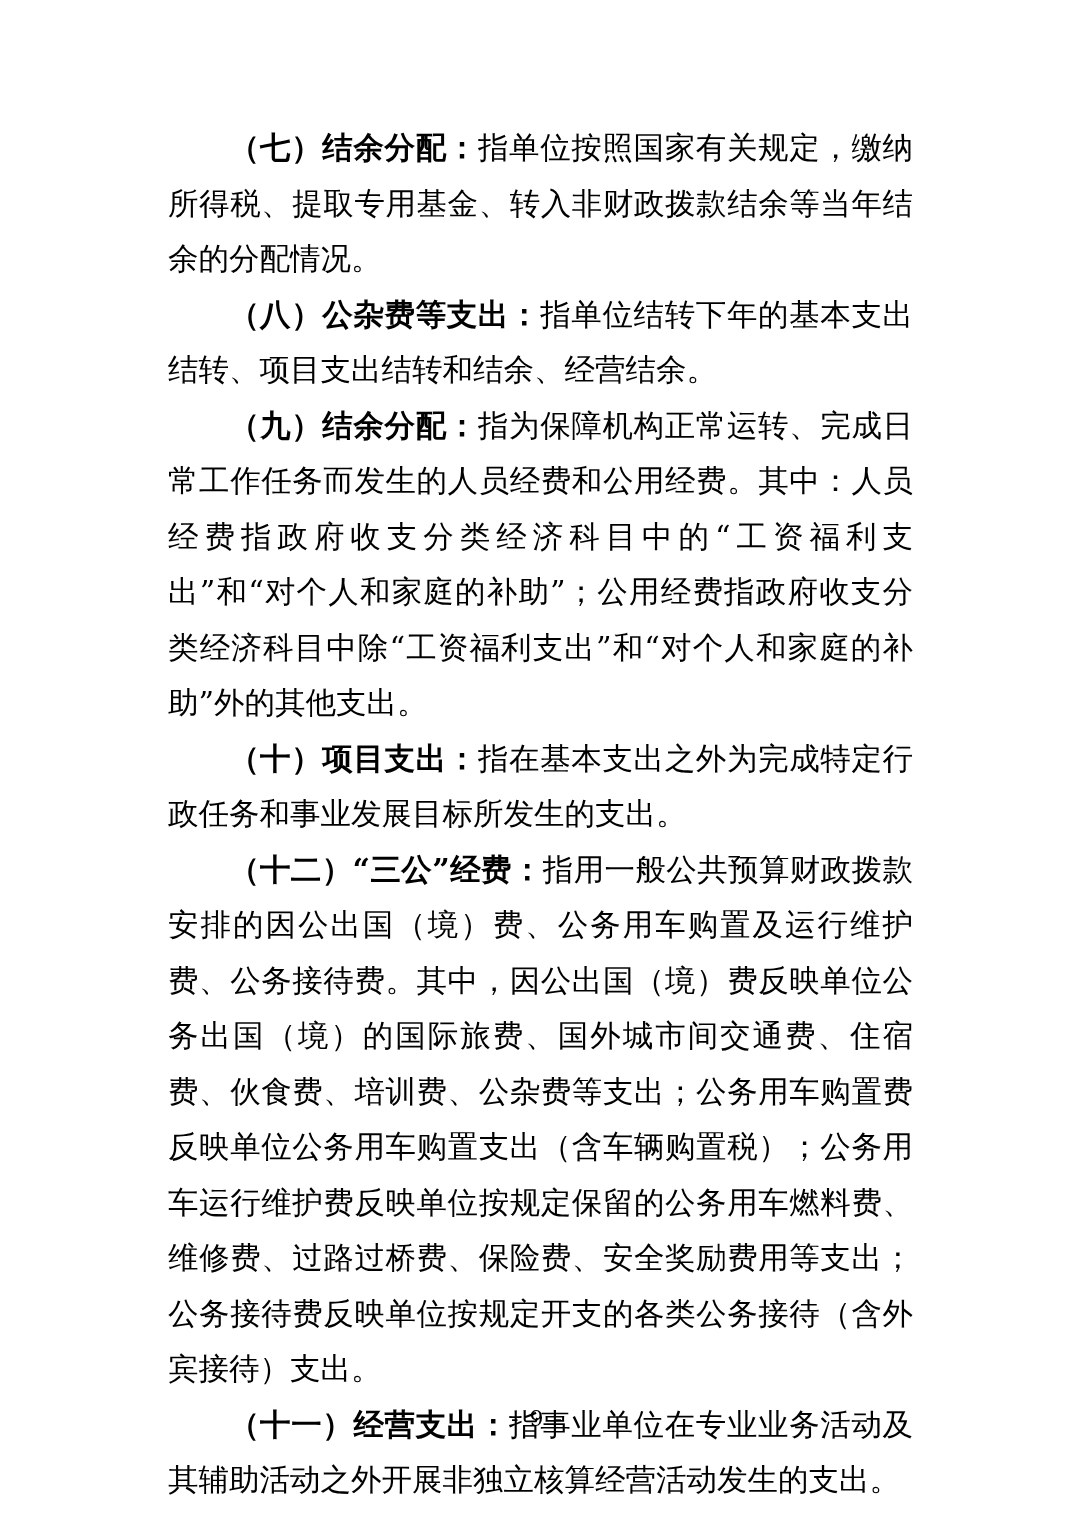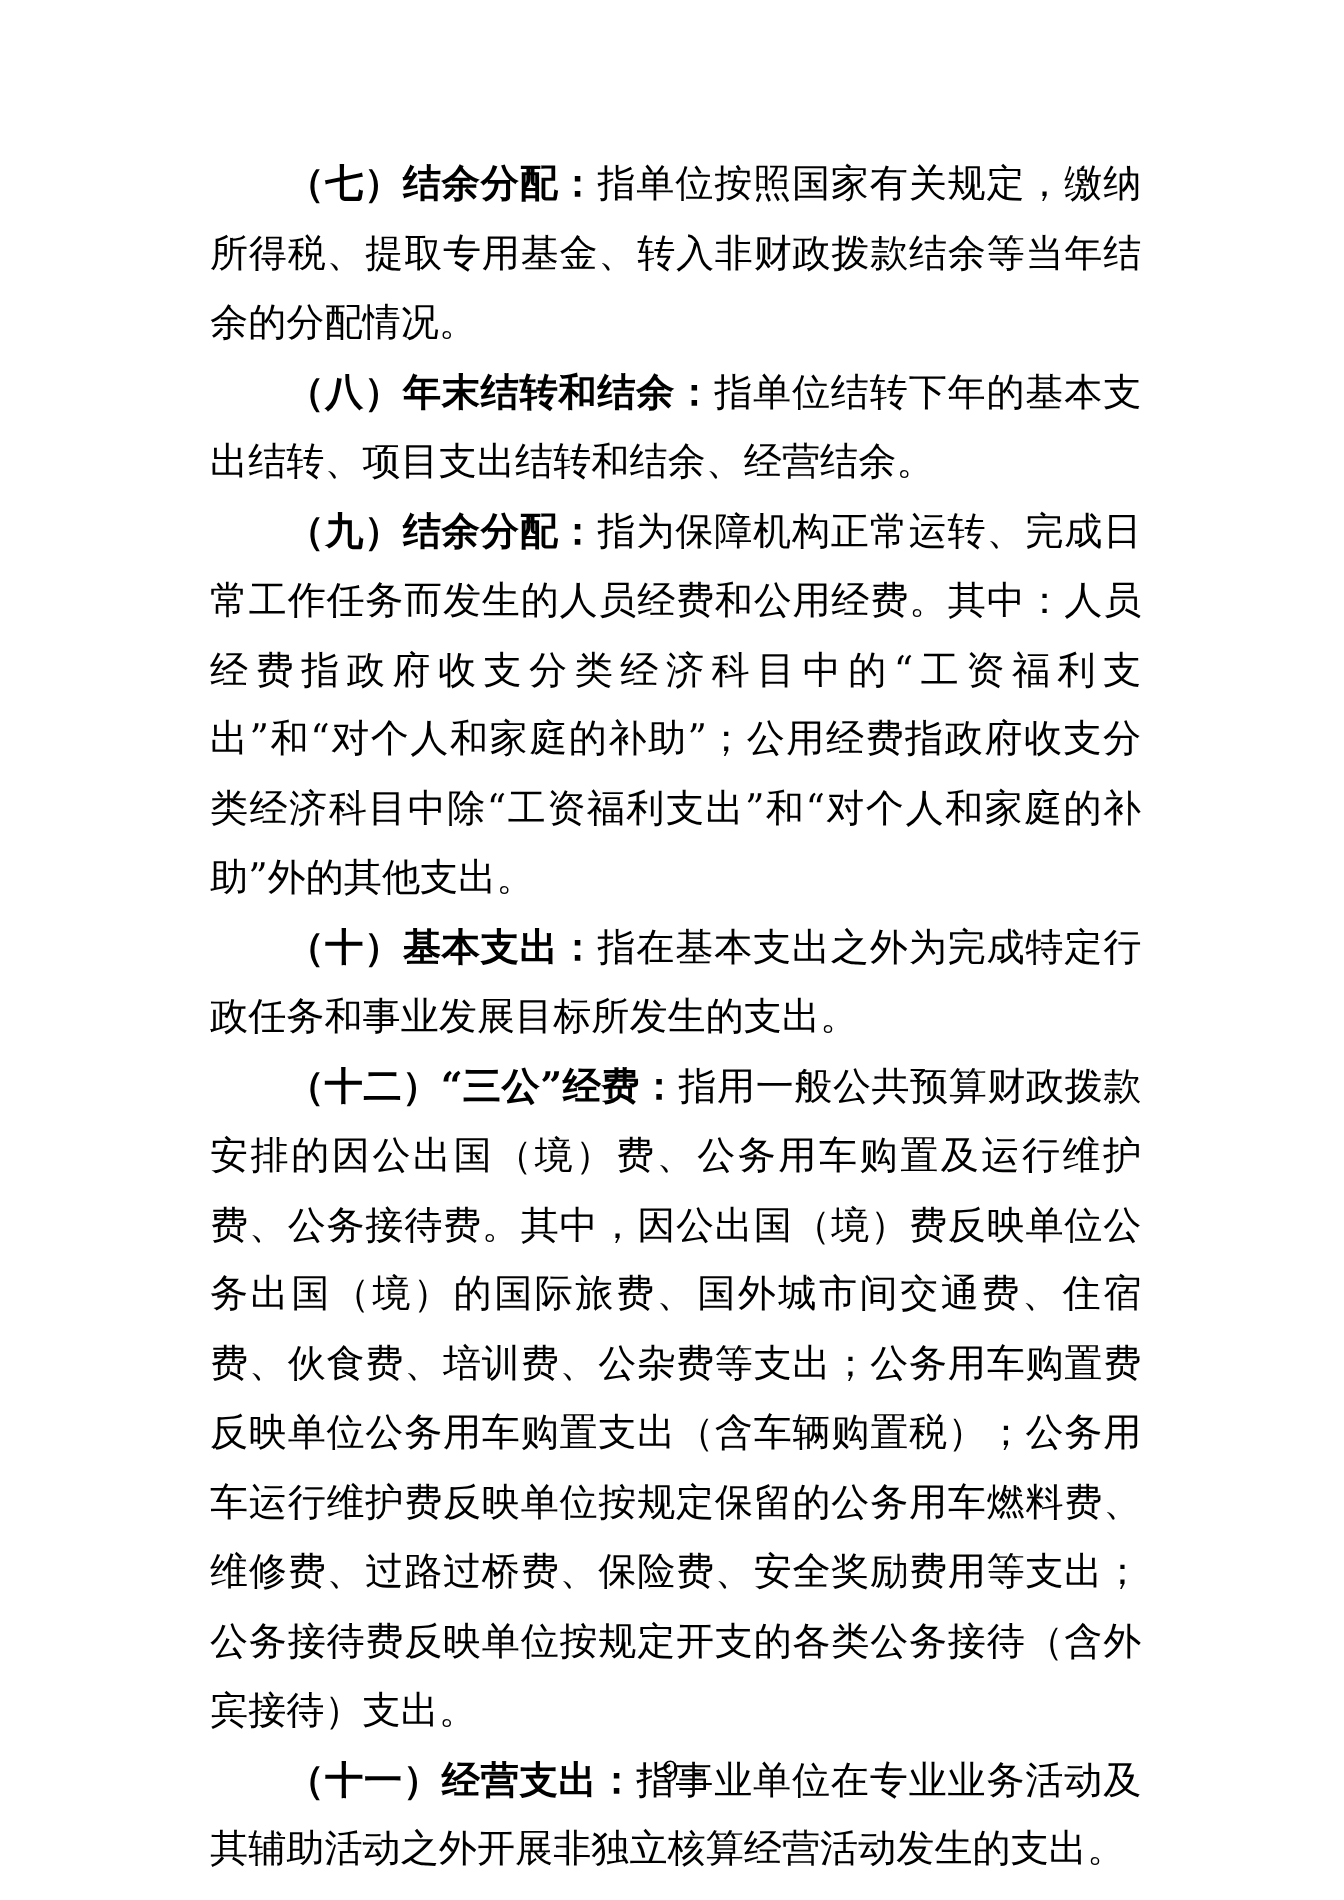--- a/index.html
+++ b/index.html
@@ -52,29 +52,29 @@
 <body>
 
 <div class="page">
   <div class="content">
 
     <p class="para">
       <span class="lead">（七）结余分配：</span><span>指单位按照国家有关规定，缴纳所得税、提取专用基金、转入非财政拨款结余等当年结余的分配情况。</span>
     </p>
 
     <p class="para">
-      <span class="lead">（八）年末结转和结余：</span><span>指单位结转下年的基本支出结转、项目支出结转和结余、经营结余。</span>
+      <span class="lead">（八）公杂费等支出：</span><span>指单位结转下年的基本支出结转、项目支出结转和结余、经营结余。</span>
     </p>
 
     <p class="para">
       <span class="lead">（九）结余分配：</span><span>指为保障机构正常运转、完成日常工作任务而发生的人员经费和公用经费。其中：人员经费指政府收支分类经济科目中的“工资福利支出”和“对个人和家庭的补助”；公用经费指政府收支分类经济科目中除“工资福利支出”和“对个人和家庭的补助”外的其他支出。</span>
     </p>
 
     <p class="para">
-      <span class="lead">（十）基本支出：</span><span>指在基本支出之外为完成特定行政任务和事业发展目标所发生的支出。</span>
+      <span class="lead">（十）项目支出：</span><span>指在基本支出之外为完成特定行政任务和事业发展目标所发生的支出。</span>
     </p>
 
     <p class="para">
       <span class="lead">（十二）“三公”经费：</span><span>指用一般公共预算财政拨款安排的因公出国（境）费、公务用车购置及运行维护费、公务接待费。其中，因公出国（境）费反映单位公务出国（境）的国际旅费、国外城市间交通费、住宿费、伙食费、培训费、公杂费等支出；公务用车购置费反映单位公务用车购置支出（含车辆购置税）；公务用车运行维护费反映单位按规定保留的公务用车燃料费、维修费、过路过桥费、保险费、安全奖励费用等支出；公务接待费反映单位按规定开支的各类公务接待（含外宾接待）支出。</span>
     </p>
 
     <p class="para">
       <span class="lead">（十一）经营支出：</span><span>指事业单位在专业业务活动及其辅助活动之外开展非独立核算经营活动发生的支出。</span>
     </p>
 

